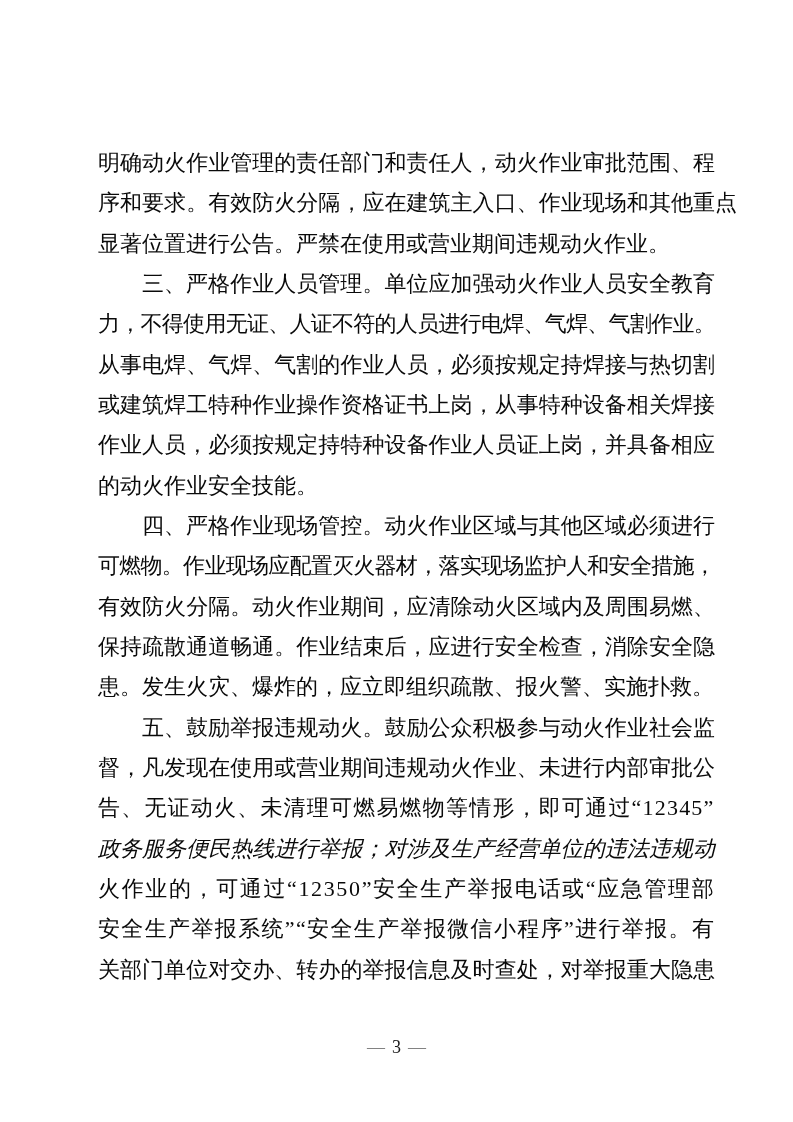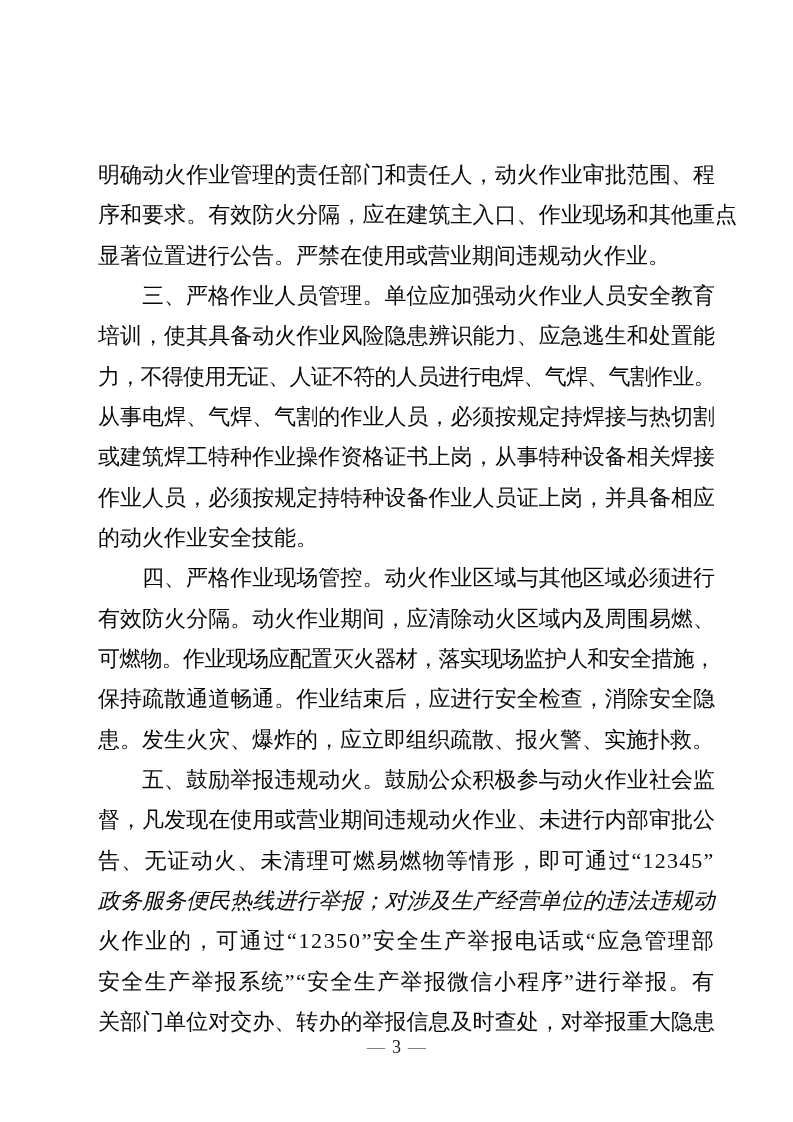--- a/index.html
+++ b/index.html
@@ -16,21 +16,21 @@
     position: relative;
     width: 793px;
     height: 1122px;
     background: #ffffff;
     font-family: "Liberation Serif", serif;
     color: #000000;
   }
   .text-block {
     position: absolute;
     left: 98px;
-    top: 155px;
+    top: 143px;
     width: 617px;
   }
   .line {
     height: 40.33px;
     line-height: 40.33px;
     font-size: 22px;
     white-space: nowrap;
     color: #0a0a0a;
   }
   .indent-spacer {
@@ -64,29 +64,28 @@
 </head>
 <body>
 
 <div class="page">
 
   <div class="text-block" id="text-block">
       <div class="line"><span class="txt" style="letter-spacing: 0.0357143px;">明确动火作业管理的责任部门和责任人，动火作业审批范围、程</span></div>
       <div class="line"><span class="txt" style="letter-spacing: 0.0357143px;">序和要求。有效防火分隔，应在建筑主入口、作业现场和其他重点</span></div>
       <div class="line"><span class="txt">显著位置进行公告。严禁在使用或营业期间违规动火作业。</span></div>
       <div class="line"><span class="indent-spacer"></span><span class="txt" style="letter-spacing: 0.0384615px;">三、严格作业人员管理。单位应加强动火作业人员安全教育</span></div>
-      <div class="line"><span class="txt" style="letter-spacing: 0.0357143px;">培训，使其具备动火作业风险隐患辨识能力、应急逃生和处置能</span></div>
       <div class="line"><span class="txt" style="letter-spacing: -0.724138px; font-family: Liberation Serif, serif;">力，不得使用无证、人证不符的人员进行电焊、气焊、气割作业。</span></div>
       <div class="line"><span class="txt" style="letter-spacing: 0.0357143px;">从事电焊、气焊、气割的作业人员，必须按规定持焊接与热切割</span></div>
       <div class="line"><span class="txt" style="letter-spacing: 0.0357143px; text-align: right;">或建筑焊工特种作业操作资格证书上岗，从事特种设备相关焊接</span></div>
       <div class="line"><span class="txt" style="letter-spacing: 0.0357143px;">作业人员，必须按规定持特种设备作业人员证上岗，并具备相应</span></div>
       <div class="line"><span class="txt">的动火作业安全技能。</span></div>
       <div class="line"><span class="indent-spacer"></span><span class="txt" style="letter-spacing: 0.0384615px;">四、严格作业现场管控。动火作业区域与其他区域必须进行</span></div>
+      <div class="line"><span class="txt" style="letter-spacing: -0.724138px;">可燃物。作业现场应配置灭火器材，落实现场监护人和安全措施，</span></div>
       <div class="line"><span class="txt" style="letter-spacing: 0.0357143px;">有效防火分隔。动火作业期间，应清除动火区域内及周围易燃、</span></div>
-      <div class="line"><span class="txt" style="letter-spacing: -0.724138px;">可燃物。作业现场应配置灭火器材，落实现场监护人和安全措施，</span></div>
       <div class="line"><span class="txt" style="letter-spacing: 0.0357143px;">保持疏散通道畅通。作业结束后，应进行安全检查，消除安全隐</span></div>
       <div class="line"><span class="txt">患。发生火灾、爆炸的，应立即组织疏散、报火警、实施扑救。</span></div>
       <div class="line"><span class="indent-spacer"></span><span class="txt" style="letter-spacing: 0.0384615px;">五、鼓励举报违规动火。鼓励公众积极参与动火作业社会监</span></div>
       <div class="line"><span class="txt" style="letter-spacing: 0.0357143px;">督，凡发现在使用或营业期间违规动火作业、未进行内部审批公</span></div>
       <div class="line"><span class="txt" style="letter-spacing: 1.2px;">告、无证动火、未清理可燃易燃物等情形，即可通过“12345”</span></div>
       <div class="line"><span class="txt" style="letter-spacing: 0.0357143px; font-style: italic;">政务服务便民热线进行举报；对涉及生产经营单位的违法违规动</span></div>
       <div class="line"><span class="txt" style="letter-spacing: 1.63333px;">火作业的，可通过“12350”安全生产举报电话或“应急管理部</span></div>
       <div class="line"><span class="txt" style="letter-spacing: 1.35714px;">安全生产举报系统”“安全生产举报微信小程序”进行举报。有</span></div>
       <div class="line"><span class="txt" style="letter-spacing: 0.0357143px;">关部门单位对交办、转办的举报信息及时查处，对举报重大隐患</span></div>
     </div>

